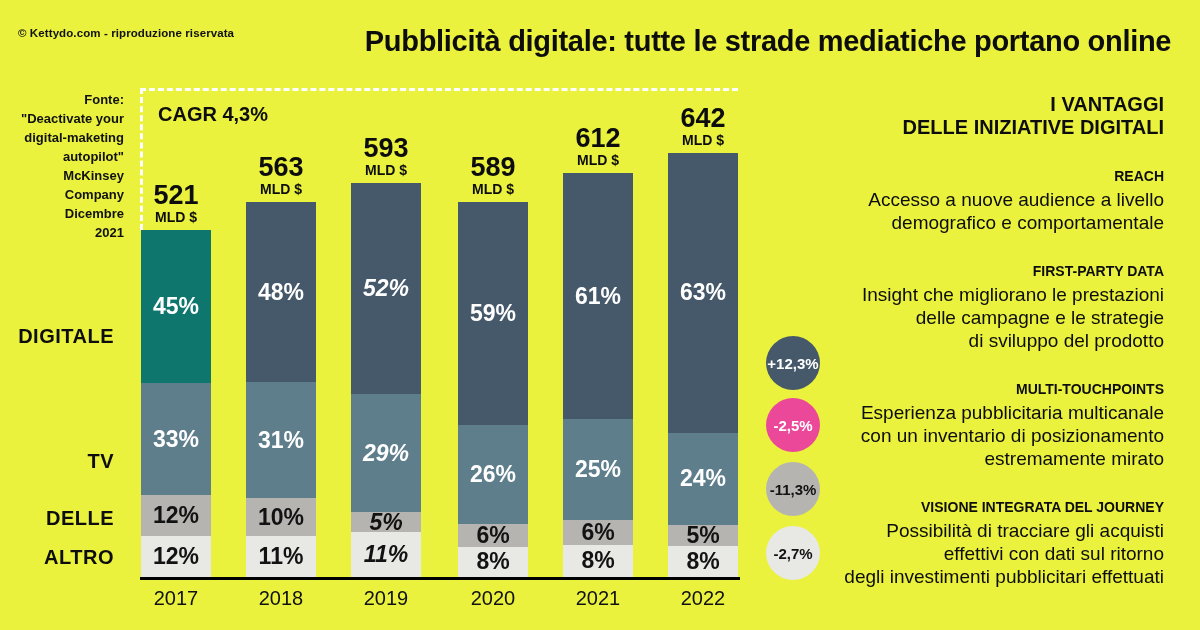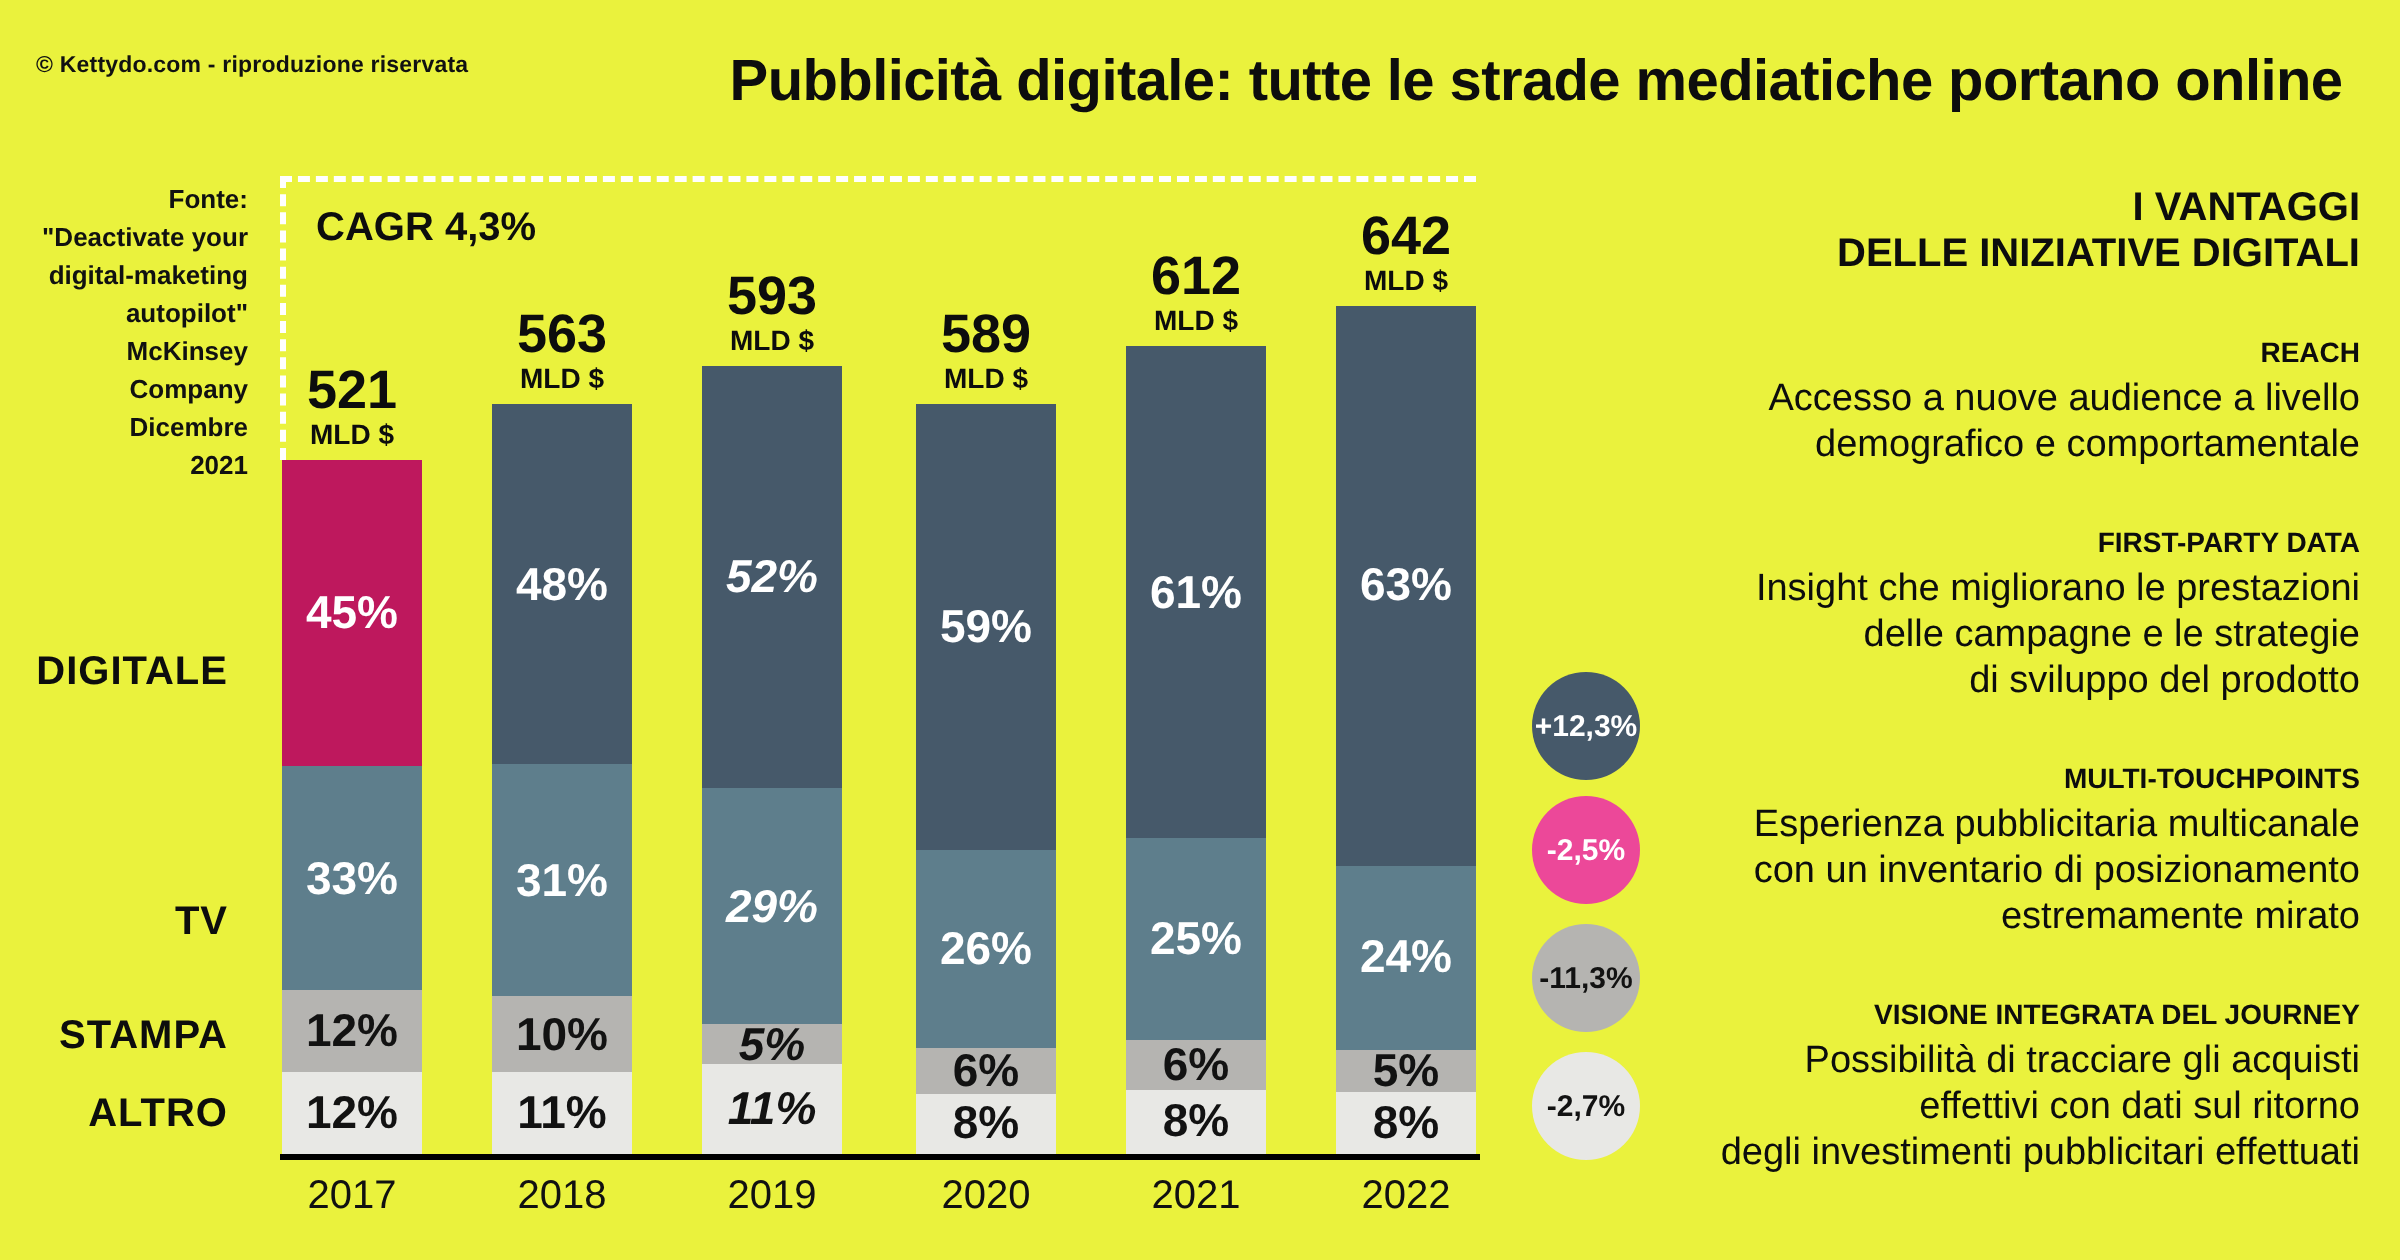--- a/index.html
+++ b/index.html
@@ -39,21 +39,21 @@
 
   .year { position:absolute; top:587px; font-size:20px; color:#111; text-align:center; }
 
   .cat-label { position:absolute; left:0; width:114px; text-align:right;
     font-size:20px; font-weight:bold; color:#0d0d0d; line-height:28px; letter-spacing:0.5px; }
 
   .circle { position:absolute; width:54px; height:54px; border-radius:50%;
     display:flex; align-items:center; justify-content:center;
     font-size:15px; font-weight:bold; }
 
-  .panel { position:absolute; right:20px; top:93px; width:364px; text-align:right;
+  .panel { position:absolute; right:36px; top:93px; width:364px; text-align:right;
     color:#0d0d0d; font-size:19px; line-height:23px; }
   .panel-title div { font-size:20px; font-weight:bold; line-height:23px; }
   .section { margin-top:26px; }
   .sh { font-weight:bold; font-size:14px; }
 </style>
 </head>
 <body style="background: rgb(234, 242, 61);">
 
 <div class="canvas">
 
@@ -72,21 +72,21 @@
       <div>2021</div>
     </div>
 
   <div class="dash-top"></div>
   <div class="dash-left"></div>
 
   <div class="cagr">CAGR 4,3%</div>
 
   <div id="chart">
       <div class="bar" style="left: 141px; top: 230px; width: 70px; height: 347px;">
-        <div class="seg" style="height: 153.088px; background: #be185d;">
+        <div class="seg" style="height: 153.088px; background: #0f766e;">
           <span style="color: rgb(255, 255, 255);">45%</span>
         </div>
         <div class="seg" style="height: 112.265px; background: rgb(94, 126, 140);">
           <span style="color: rgb(255, 255, 255);">33%</span>
         </div>
         <div class="seg" style="height: 40.8235px; background: rgb(181, 180, 177);">
           <span style="color: rgb(18, 18, 18);">12%</span>
         </div>
         <div class="seg" style="height: 40.8235px; background: rgb(232, 232, 229);">
           <span style="color: rgb(18, 18, 18);">12%</span>
@@ -189,21 +189,21 @@
       </div>
       <div class="total" style="left: 668px; width: 70px; bottom: 481px;">
         <div class="num">642</div>
         <div class="unit">MLD $</div>
       </div>
       <div class="year" style="left: 668px; width: 70px;">2022</div>
       <div class="cat-label" style="top: 322px;">DIGITALE</div>
       <div class="circle" style="left: 766px; top: 336px; background: rgb(70, 89, 106); color: rgb(255, 255, 255);">+12,3%</div>
       <div class="cat-label" style="top: 447px;">TV</div>
       <div class="circle" style="left: 766px; top: 398px; background: #ec4899; color: rgb(255, 255, 255);">-2,5%</div>
-      <div class="cat-label" style="top: 504px;">STAMPA</div>
+      <div class="cat-label" style="top: 504px;">DELLE</div>
       <div class="circle" style="left: 766px; top: 462px; background: rgb(181, 180, 177); color: rgb(18, 18, 18);">-11,3%</div>
       <div class="cat-label" style="top: 543px;">ALTRO</div>
       <div class="circle" style="left: 766px; top: 526px; background: rgb(232, 232, 229); color: rgb(18, 18, 18);">-2,7%</div>
     </div>
 
   <div class="axis"></div>
 
   <div class="panel">
     <div class="panel-title">
       <div>I VANTAGGI</div>

